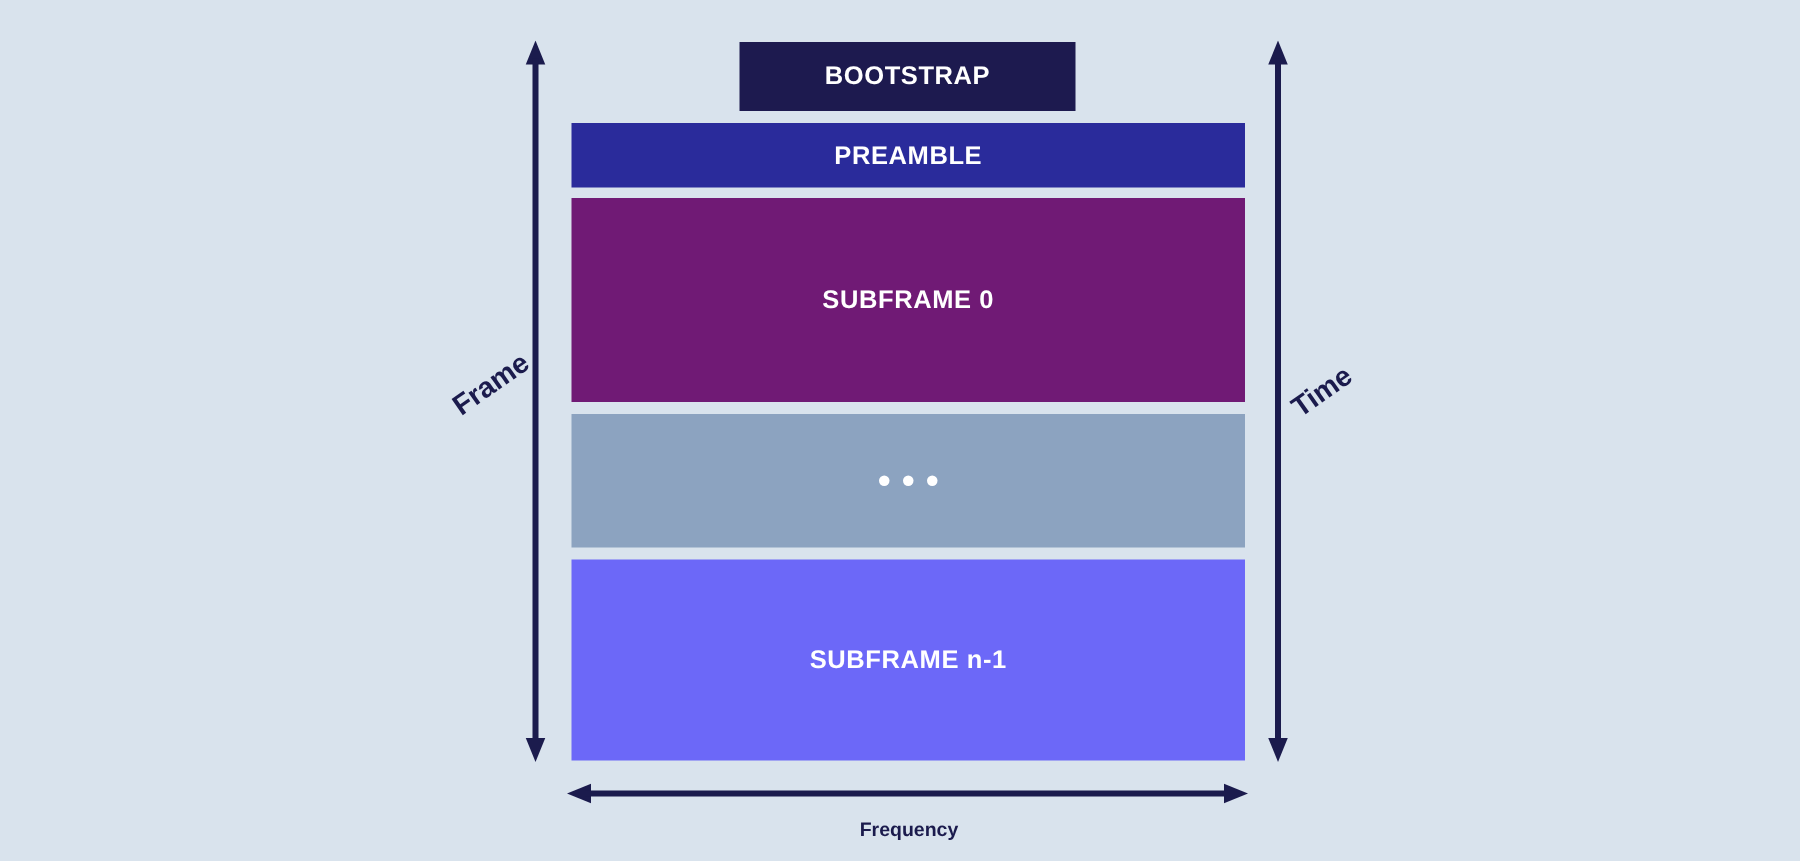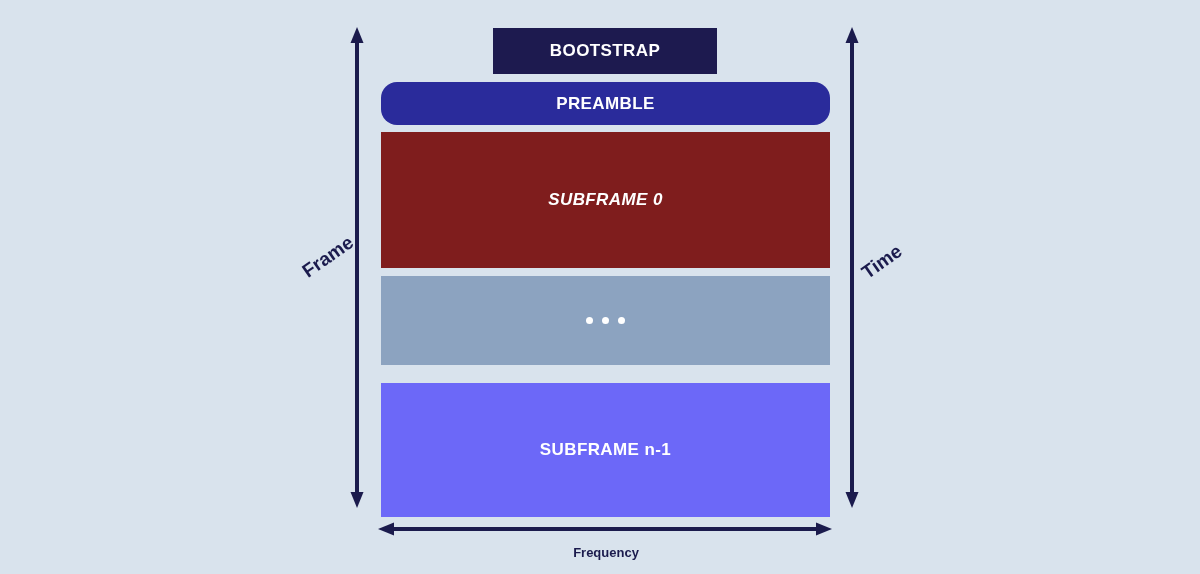--- a/index.html
+++ b/index.html
@@ -28,35 +28,32 @@
     font-size: 17px;
     letter-spacing: 0.4px;
   }
   .block-bootstrap {
     left: 493px; top: 28px; width: 224px; height: 46px;
     background: #1d1a4f;
   }
   .block-preamble {
     left: 381px; top: 82px; width: 449px; height: 43px;
     background: #2a2b9b;
-    border-radius: 16px;
   }
   .block-subframe0 {
     left: 381px; top: 132px; width: 449px; height: 136px;
-    background: #7f1d1d;
-    font-style: italic;
+    background: #701a75;
   }
   .block-dots {
     left: 381px; top: 276px; width: 449px; height: 89px;
     background: #8ca3c0;
   }
   .block-subframen {
     left: 381px; top: 373px; width: 449px; height: 134px;
     background: #6c68f8;
-    margin-top: 10px;
   }
   .dots {
     display: flex;
     gap: 9px;
     align-items: center;
   }
   .dot {
     width: 7px;
     height: 7px;
     border-radius: 50%;

